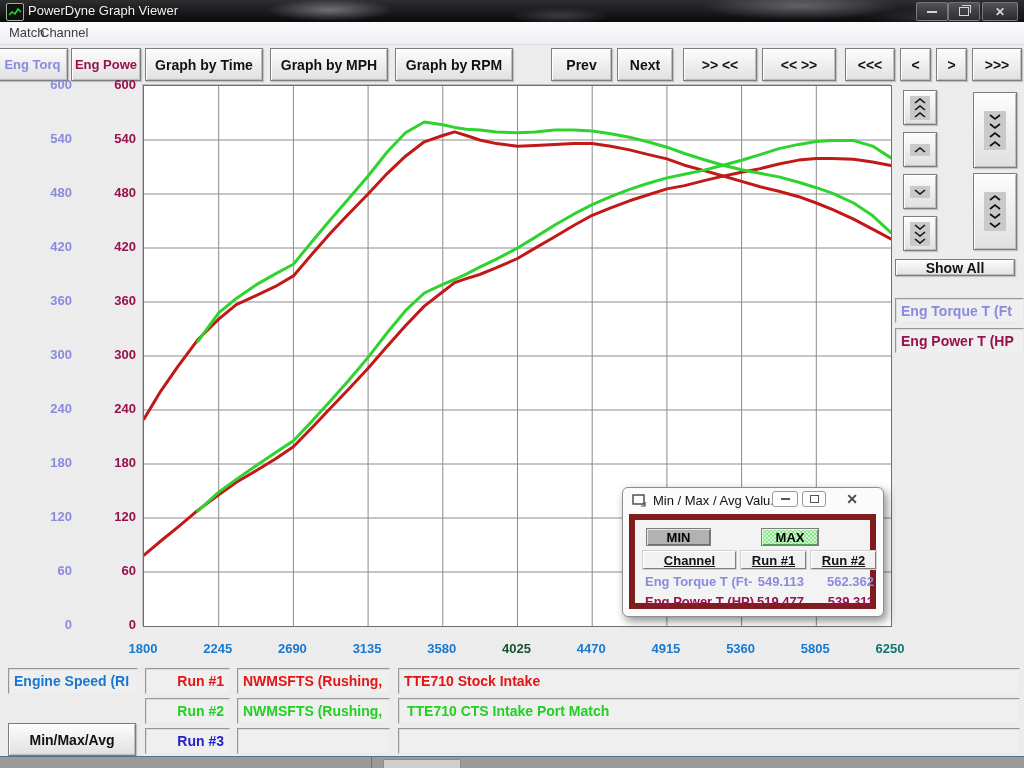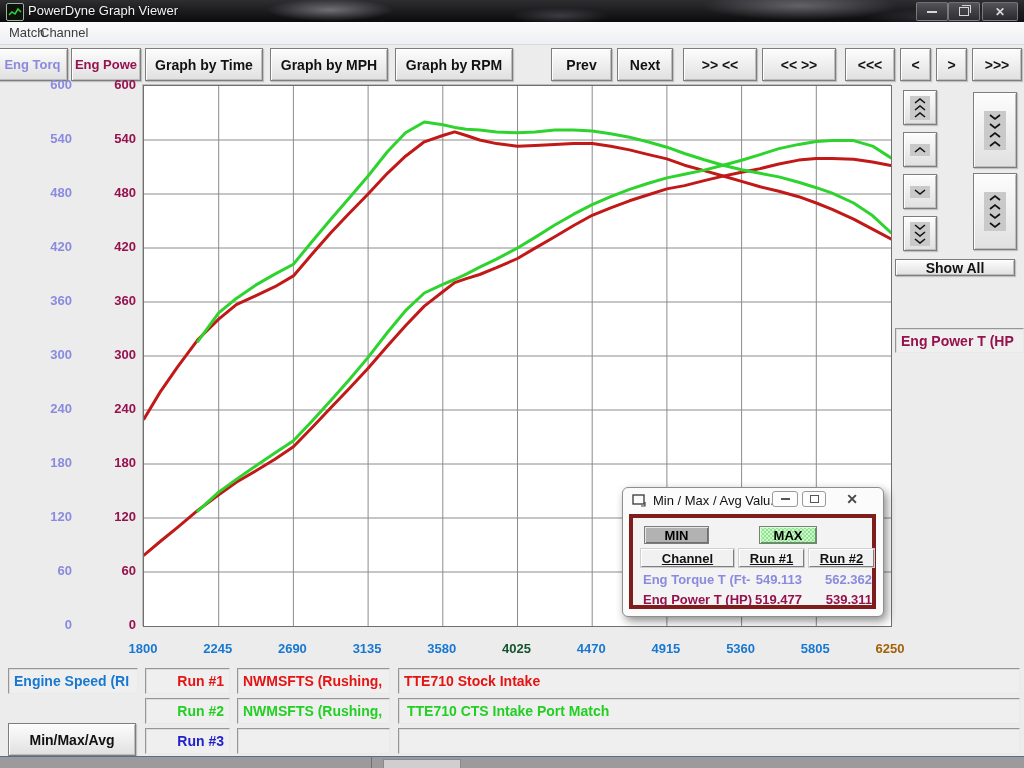--- a/index.html
+++ b/index.html
@@ -63,21 +63,21 @@
   #dlg-icon{position:absolute;left:9px;top:6px;}
   #dlg-title-text{position:absolute;left:30px;top:5px;font-size:13px;color:#111;}
   .dlg-wbtn{position:absolute;top:3px;height:16px;border:1px solid #9a9a9a;border-radius:3px;
     background:#fdfdfd;display:flex;align-items:center;justify-content:center;box-sizing:border-box;}
   #dlg-min{left:149px;width:26px;} #dlg-max{left:179px;width:24px;}
   #dlg-close{position:absolute;left:214px;top:2px;width:30px;height:18px;display:flex;align-items:center;justify-content:center;
     color:#4a4a4a;font-weight:bold;font-size:14px;}
   .dlg-wbtn .bar{width:9px;height:2px;background:#555;}
   .dlg-wbtn .sq{width:7px;height:6px;border:1px solid #555;}
   #dlg-body{position:absolute;left:6px;top:26px;width:247px;height:95px;background:#f3f3f3;
-    border:4px solid #7f1d1d;box-sizing:border-box;}
+    border:6px solid #7f1d1d;box-sizing:border-box;}
   #dlg-min-btn{left:11px;top:8px;width:65px;height:18px;background:#b2b2b2;
     box-shadow:inset 1px 1px 0 #e6e6e6,inset -1px -1px 0 #6f6f6f;font-size:13px;}
   #dlg-max-btn{left:126px;top:8px;width:58px;height:18px;font-size:13px;
     background:#8ce68c;
     background-image:linear-gradient(45deg,rgba(255,255,255,.6) 25%,transparent 25%,transparent 75%,rgba(255,255,255,.6) 75%),
                      linear-gradient(45deg,rgba(255,255,255,.6) 25%,transparent 25%,transparent 75%,rgba(255,255,255,.6) 75%);
     background-size:4px 4px;background-position:0 0,2px 2px;
     box-shadow:inset 1px 1px 0 #d6ffd6,inset -1px -1px 0 #5a9a5a;}
   .dlg-btn{position:absolute;border:1px solid #7d7d7d;display:flex;align-items:center;justify-content:center;
     font-weight:bold;color:#000;box-sizing:border-box;}
@@ -165,21 +165,21 @@
       <span style="left: 115px; top: 641px; color: rgb(24, 120, 208);">1800</span>
       <span style="left: 189.7px; top: 641px; color: rgb(24, 120, 208);">2245</span>
       <span style="left: 264.4px; top: 641px; color: rgb(24, 120, 208);">2690</span>
       <span style="left: 339.1px; top: 641px; color: rgb(24, 120, 208);">3135</span>
       <span style="left: 413.8px; top: 641px; color: rgb(24, 120, 208);">3580</span>
       <span style="left: 488.5px; top: 641px; color: #14532d;">4025</span>
       <span style="left: 563.2px; top: 641px; color: rgb(24, 120, 208);">4470</span>
       <span style="left: 637.9px; top: 641px; color: rgb(24, 120, 208);">4915</span>
       <span style="left: 712.6px; top: 641px; color: rgb(24, 120, 208);">5360</span>
       <span style="left: 787.3px; top: 641px; color: rgb(24, 120, 208);">5805</span>
-      <span style="left: 862px; top: 641px; color: #a16207;">6250</span>
+      <span style="left: 862px; top: 641px; color: #0f766e;">6250</span>
     </div>
 
   <div id="plot">
     <svg id="plot-svg" width="747" height="540" viewBox="0 0 747 540">
         <line x1="74.7" y1="0" x2="74.7" y2="540" stroke="#8c8c8c" stroke-width="1"></line>
         <line x1="149.4" y1="0" x2="149.4" y2="540" stroke="#8c8c8c" stroke-width="1"></line>
         <line x1="224.1" y1="0" x2="224.1" y2="540" stroke="#8c8c8c" stroke-width="1"></line>
         <line x1="298.8" y1="0" x2="298.8" y2="540" stroke="#8c8c8c" stroke-width="1"></line>
         <line x1="373.5" y1="0" x2="373.5" y2="540" stroke="#8c8c8c" stroke-width="1"></line>
         <line x1="448.2" y1="0" x2="448.2" y2="540" stroke="#8c8c8c" stroke-width="1"></line>
@@ -268,20 +268,21 @@
         </svg>
       <svg class="chev" width="16" height="8">
           <polyline points="3,2 8,6 13,2" fill="none" stroke="#111" stroke-width="1.7"></polyline>
         </svg>
       <svg class="chev" width="16" height="8">
           <polyline points="3,2 8,6 13,2" fill="none" stroke="#111" stroke-width="1.7"></polyline>
         </svg>
     </div>
   </div>
   <div class="btn" style="left:895px;top:259px;width:120px;height:17px;">Show All</div>
+  <div class="field torque-text" style="left:895px;top:298px;width:129px;height:25px;">Eng Torque T (Ft</div>
   <div class="field power-text" style="left:895px;top:328px;width:129px;height:25px;">Eng Power T (HP</div>
 
   <div class="field blue-text" style="left:8px;top:668px;width:130px;height:26px;">Engine Speed (RI</div>
 
   <div class="field r run1-text" style="left:145px;top:668px;width:85px;height:26px;">Run #1</div>
   <div class="field r run2-text" style="left:145px;top:698px;width:85px;height:26px;">Run #2</div>
   <div class="field r run3-text" style="left:145px;top:728px;width:85px;height:26px;">Run #3</div>
 
   <div class="field run1-text" style="left:237px;top:668px;width:153px;height:26px;">NWMSFTS (Rushing,</div>
   <div class="field run2-text" style="left:237px;top:698px;width:153px;height:26px;">NWMSFTS (Rushing,</div>

